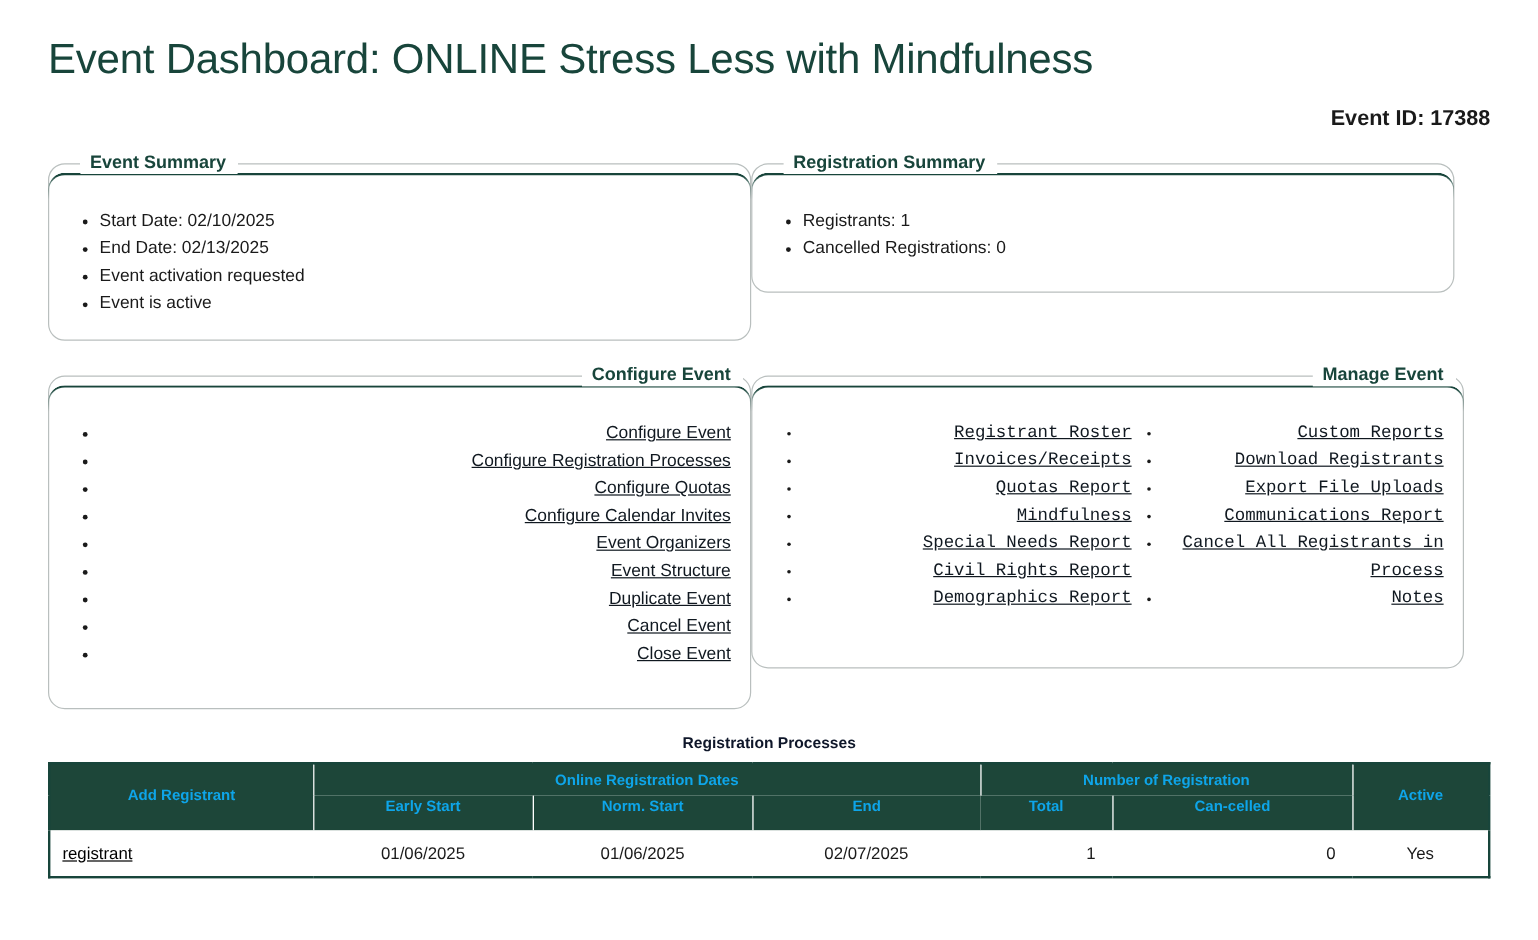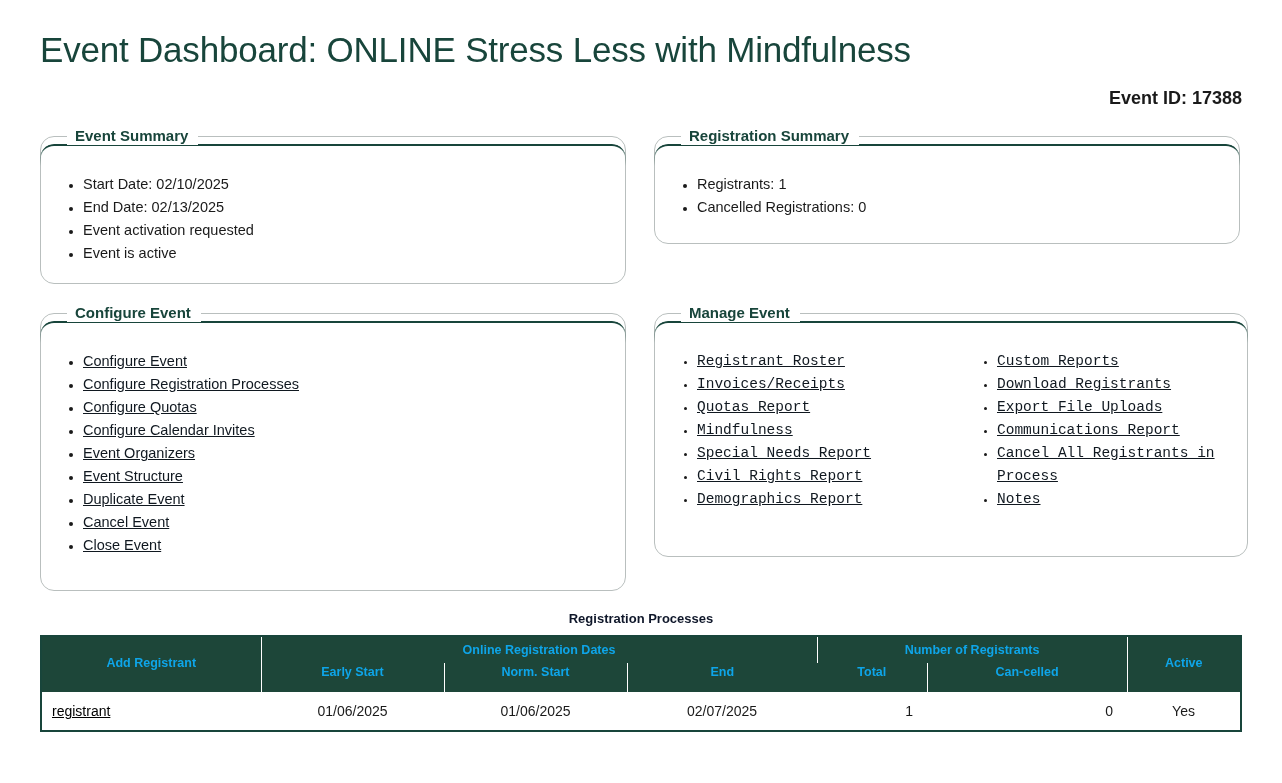--- a/index.html
+++ b/index.html
@@ -40,21 +40,20 @@
 
   .meta-line a {
     color: #101820;
     font-weight: bold;
     text-decoration: underline;
   }
 
   
   .grid {
     display: flex;
-    gap: 28px;
     margin-top: 20px;
   }
   .col { width: 586px; flex: 0 0 586px; }
 
   fieldset.panel {
     position: relative;
     margin: 0;
     padding: 20px 16px 18px 16px;
     border: 1px solid #b9bfbe;
     border-radius: 14px;
@@ -209,21 +208,21 @@
         <div class="summary-body-short">
           <ul>
             <li>Registrants: 1</li>
             <li>Cancelled Registrations: 0</li>
           </ul>
         </div>
       </fieldset>
     </div>
   </div>
 
-  <div class="grid" style="">
+  <div class="grid" style="text-align:right;">
     <div class="col">
       <fieldset class="panel">
         <legend>Configure Event</legend>
         <div class="links-body-tall">
           <ul>
             <li><a href="#">Configure Event</a></li>
             <li><a href="#">Configure Registration Processes</a></li>
             <li><a href="#">Configure Quotas</a></li>
             <li><a href="#">Configure Calendar Invites</a></li>
             <li><a href="#">Event Organizers</a></li>
@@ -273,21 +272,21 @@
       <col style="width:183px">
       <col style="width:190px">
       <col style="width:110px">
       <col style="width:200px">
       <col style="width:114px">
     </colgroup>
     <thead>
       <tr class="row1">
         <th rowspan="2" class="rowspan-cell">Add Registrant</th>
         <th colspan="3" class="grouped">Online Registration Dates</th>
-        <th colspan="2" class="grouped">Number of Registrants</th>
+        <th colspan="2" class="grouped">Number of Registration</th>
         <th rowspan="2" class="grouped rowspan-cell">Active</th>
       </tr>
       <tr class="row2">
         <th class="sep">Early Start</th>
         <th class="sep">Norm. Start</th>
         <th class="sep">End</th>
         <th>Total</th>
         <th class="sep">Can-celled</th>
       </tr>
     </thead>

